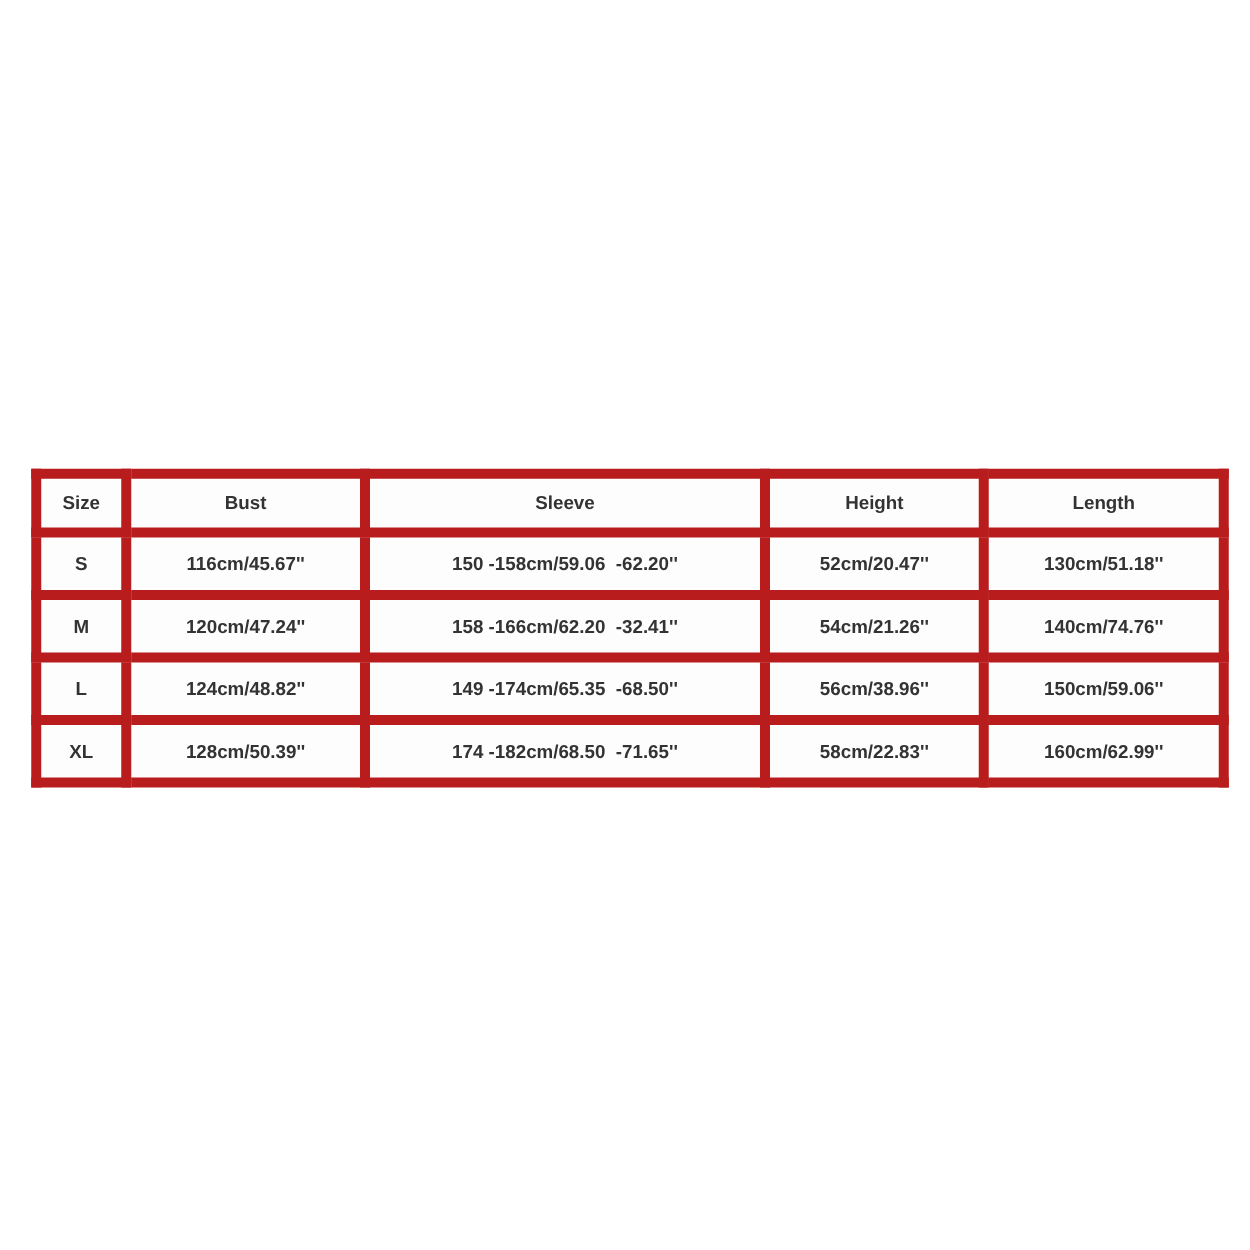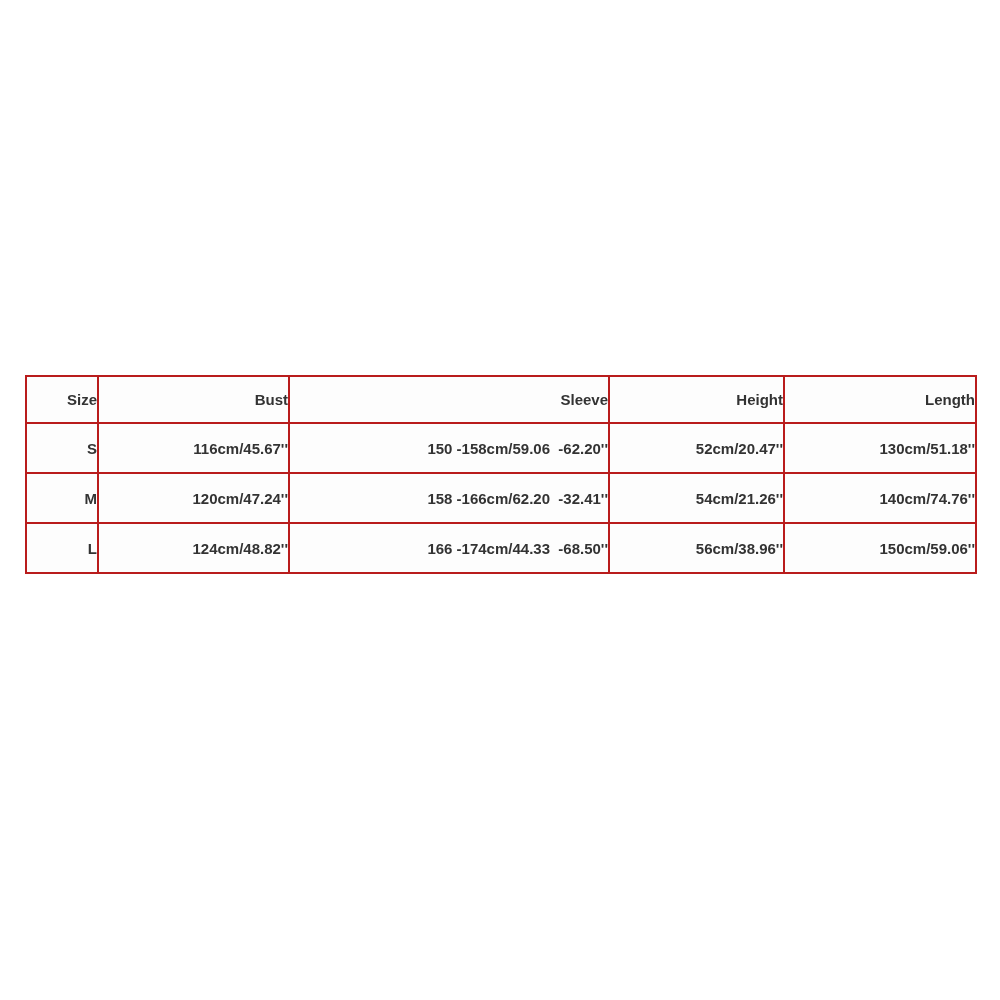--- a/index.html
+++ b/index.html
@@ -21,22 +21,22 @@
     position: absolute;
     left: 25px;
     top: 375px;
     width: 950px;
     border-collapse: collapse;
     table-layout: fixed;
     background: #fdfdfd;
   }
   table.size-chart th,
   table.size-chart td {
-    border: 2px solid #b91c1c;
-    text-align: right;
+    border: 8px solid #b91c1c;
+    text-align: center;
     vertical-align: middle;
     font-weight: bold;
     font-size: 15px;
     color: #333333;
     white-space: pre;
     padding: 0;
   }
   table.size-chart thead tr { height: 47px; }
   table.size-chart tbody tr { height: 50px; }
   col.c-size   { width: 72px; }
@@ -77,19 +77,26 @@
       <tr>
         <td>M</td>
         <td>120cm/47.24''</td>
         <td>158 -166cm/62.20  -32.41''</td>
         <td>54cm/21.26''</td>
         <td>140cm/74.76''</td>
       </tr>
       <tr>
         <td>L</td>
         <td>124cm/48.82''</td>
-        <td>166 -174cm/44.33  -68.50''</td>
+        <td>149 -174cm/65.35  -68.50''</td>
         <td>56cm/38.96''</td>
         <td>150cm/59.06''</td>
+      </tr>
+      <tr>
+        <td>XL</td>
+        <td>128cm/50.39''</td>
+        <td>174 -182cm/68.50  -71.65''</td>
+        <td>58cm/22.83''</td>
+        <td>160cm/62.99''</td>
       </tr>
     </tbody>
   </table>
 </div>
 
 </body></html>

